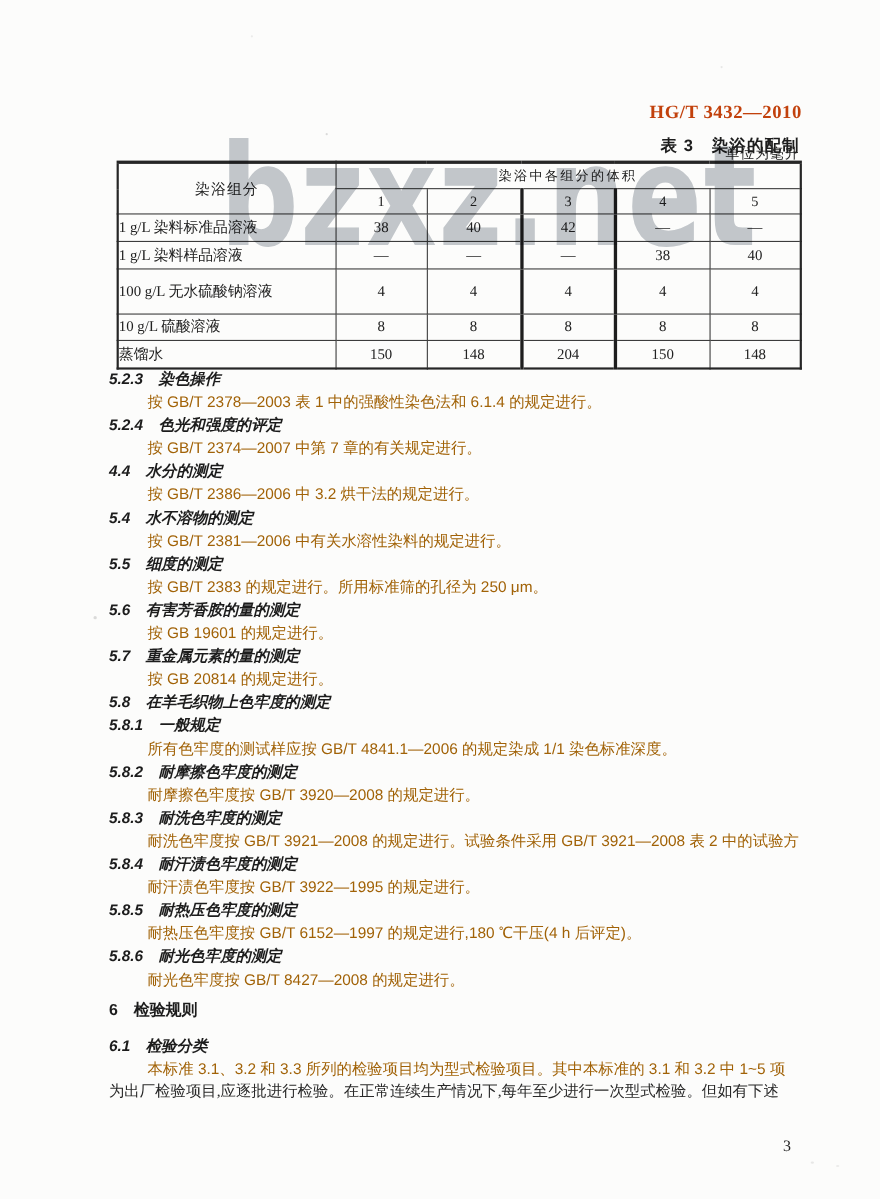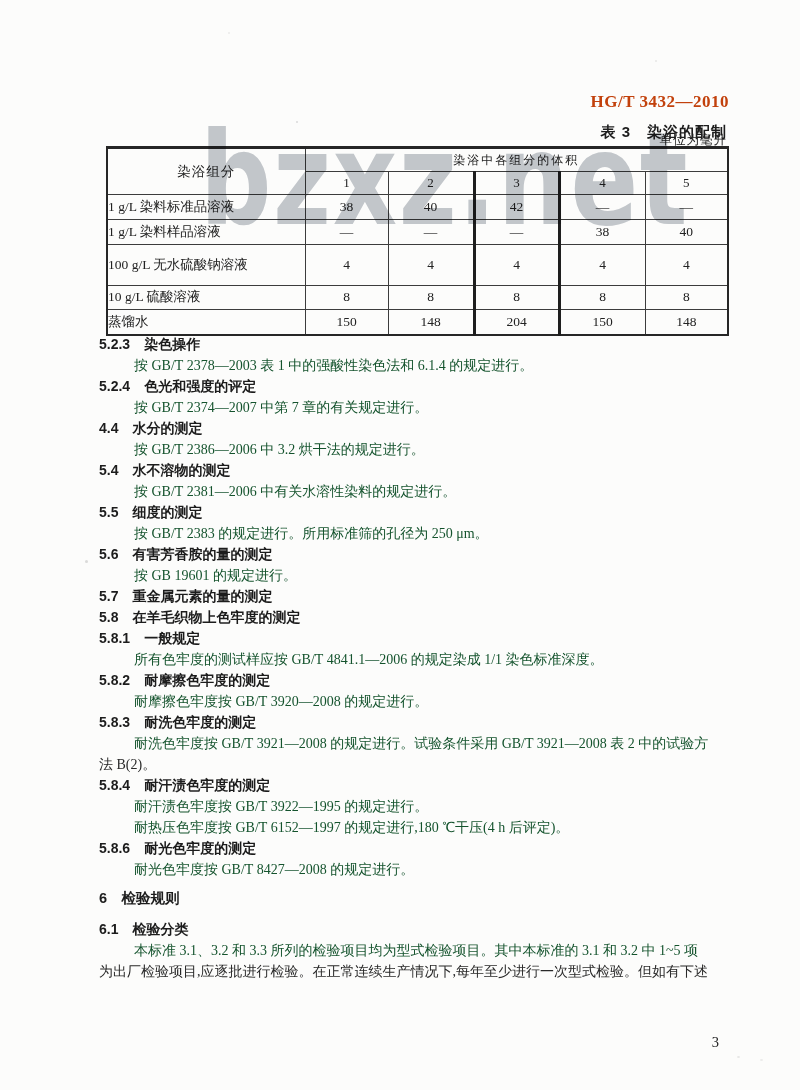--- a/index.html
+++ b/index.html
@@ -50,22 +50,22 @@
   .watermark{
     position:absolute;left:200px;top:116px;
     font-family:"DejaVu Sans",sans-serif;font-weight:bold;font-size:128px;line-height:128px;
     color:#c5c9ce;letter-spacing:2px;white-space:nowrap;
     transform:scaleX(0.78);transform-origin:left top;
     mix-blend-mode:multiply;pointer-events:none;
   }
   
   .sections{position:absolute;top:334px;left:99px;width:650px;}
   .line{height:21px;line-height:21px;white-space:nowrap;font-size:14px;}
-  .line.h{font-family:"Liberation Sans",sans-serif;font-weight:bold;color:#1c1c1c;}
-  .line.b{padding-left:35px;font-family:Liberation Serif, serif;color:#14532d;}
+  .line.h{font-family:"Liberation Sans",sans-serif;font-weight:bold;color:#1c1c1c;font-style:italic;}
+  .line.b{padding-left:35px;font-family:Liberation Sans, sans-serif;color:#a16207;}
   .line.c{font-family:"Liberation Serif",serif;color:#292929;}
   .line.ch{
     font-family:"Liberation Sans",sans-serif;font-weight:bold;font-size:14.5px;
     color:#1c1c1c;margin-top:8px;margin-bottom:10px;
   }
   .page-num{
     position:absolute;top:1034px;right:81px;
     font-size:14.5px;font-family:"Liberation Serif",serif;color:#222;
   }
   
@@ -158,30 +158,31 @@
       <div class="line b">按 GB/T 2374—2007 中第 7 章的有关规定进行。</div>
       <div class="line h">4.4　水分的测定</div>
       <div class="line b">按 GB/T 2386—2006 中 3.2 烘干法的规定进行。</div>
       <div class="line h">5.4　水不溶物的测定</div>
       <div class="line b">按 GB/T 2381—2006 中有关水溶性染料的规定进行。</div>
       <div class="line h">5.5　细度的测定</div>
       <div class="line b">按 GB/T 2383 的规定进行。所用标准筛的孔径为 250 μm。</div>
       <div class="line h">5.6　有害芳香胺的量的测定</div>
       <div class="line b">按 GB 19601 的规定进行。</div>
       <div class="line h">5.7　重金属元素的量的测定</div>
+      <div class="line b">按 GB 20814 的规定进行。</div>
       <div class="line h">5.8　在羊毛织物上色牢度的测定</div>
       <div class="line h">5.8.1　一般规定</div>
       <div class="line b">所有色牢度的测试样应按 GB/T 4841.1—2006 的规定染成 1/1 染色标准深度。</div>
       <div class="line h">5.8.2　耐摩擦色牢度的测定</div>
       <div class="line b">耐摩擦色牢度按 GB/T 3920—2008 的规定进行。</div>
       <div class="line h">5.8.3　耐洗色牢度的测定</div>
       <div class="line b">耐洗色牢度按 GB/T 3921—2008 的规定进行。试验条件采用 GB/T 3921—2008 表 2 中的试验方</div>
-      <div class="line c">法 B(2)。</div>
       <div class="line h">5.8.4　耐汗渍色牢度的测定</div>
       <div class="line b">耐汗渍色牢度按 GB/T 3922—1995 的规定进行。</div>
+      <div class="line h">5.8.5　耐热压色牢度的测定</div>
       <div class="line b">耐热压色牢度按 GB/T 6152—1997 的规定进行,180 ℃干压(4 h 后评定)。</div>
       <div class="line h">5.8.6　耐光色牢度的测定</div>
       <div class="line b">耐光色牢度按 GB/T 8427—2008 的规定进行。</div>
       <div class="line ch">6　检验规则</div>
       <div class="line h">6.1　检验分类</div>
       <div class="line b">本标准 3.1、3.2 和 3.3 所列的检验项目均为型式检验项目。其中本标准的 3.1 和 3.2 中 1~5 项</div>
       <div class="line c">为出厂检验项目,应逐批进行检验。在正常连续生产情况下,每年至少进行一次型式检验。但如有下述</div>
     </div>
 
   <div class="page-num">3</div>

